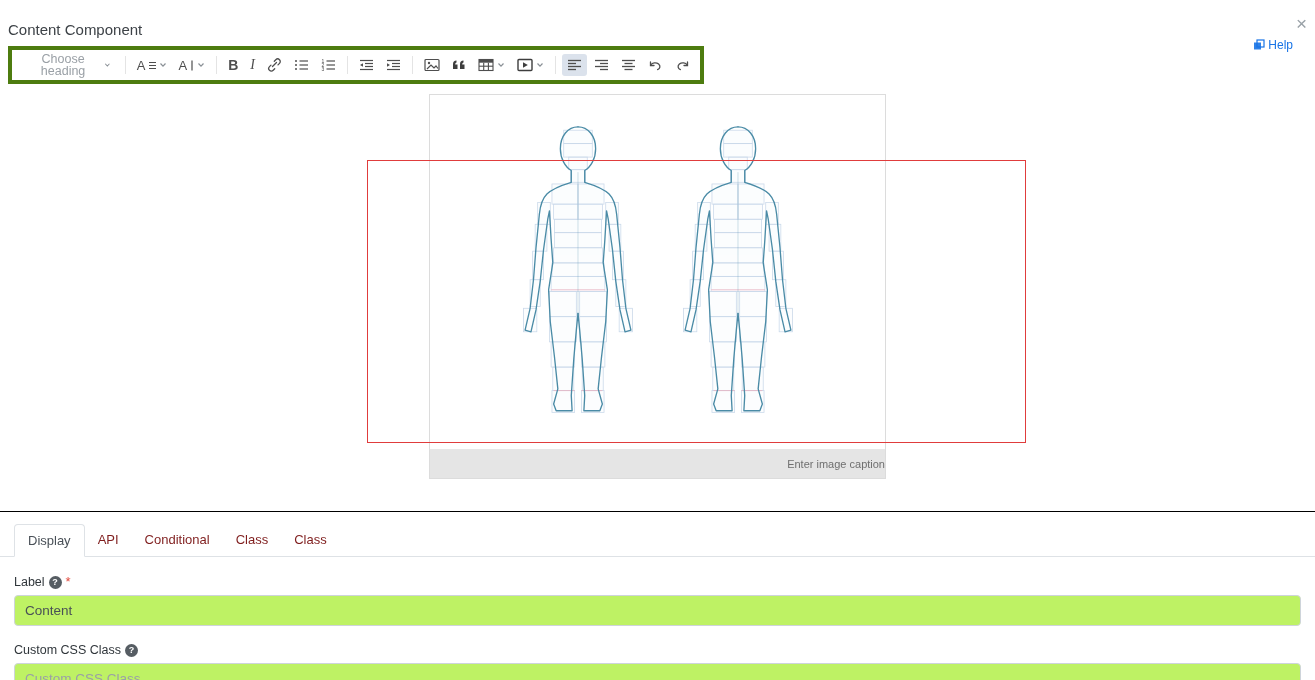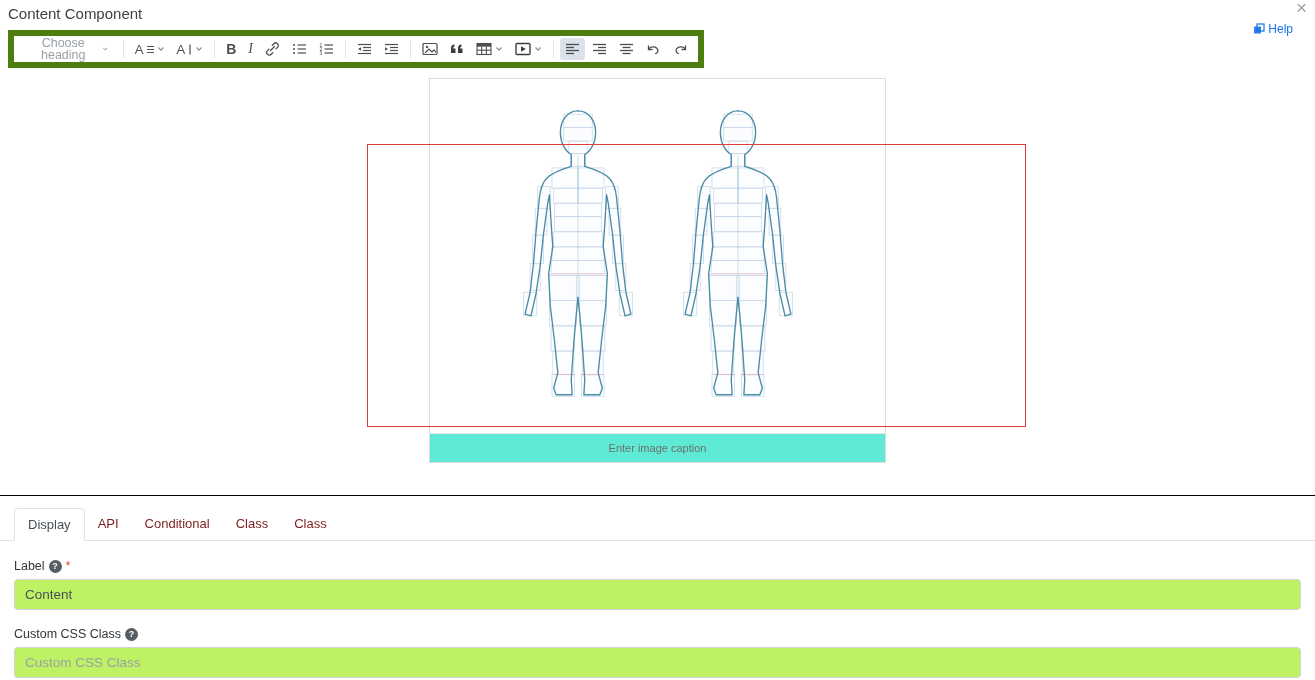--- a/index.html
+++ b/index.html
@@ -1,46 +1,46 @@
 <!DOCTYPE html>
 <html><head>
 <meta charset="utf-8">
 <style>
   * { box-sizing: border-box; margin: 0; padding: 0; }
   html,body { width:1315px; height:680px; overflow:hidden; background:#fff;
     font-family:"Liberation Sans", sans-serif; color:#333; position:relative; }
 
   
-  .hdr { position:relative; height:28px; }
+  .hdr { position:relative; height:28px;margin-top:16px; }
   .hdr-title { position:absolute; left:8px; top:5px; font-size:15px; color:#3d4247; }
   .close-x { position:absolute; right:8px; top:-2px; font-size:19px; color:#9aa2a8; cursor:pointer; line-height:1; }
   .help-link { position:absolute; right:22px; top:22px; display:flex; align-items:center; gap:3px;
     color:#1773e6; font-size:12px; cursor:pointer; }
 
   
-  .toolbar { margin:2px 0 0 8px; width:696px; height:38px; border:6px solid #4d7c0f;
+  .toolbar { margin:2px 0 0 8px; width:696px; height:38px; border:4px solid #4d7c0f;
     background:#fff; display:flex; align-items:center; padding:8px 4px; }
   .tbtn { border:0; background:transparent; padding:4px 5px; margin:0 1px; border-radius:3px;
     color:#4e4e4e; font-size:13px; display:flex; align-items:center; gap:3px; cursor:pointer; line-height:1;
     font-family:"Liberation Sans", sans-serif; }
   .tbtn.active { background:#dbe2ec; }
   .tbtn .bold { font-weight:700; font-size:14px; }
   .tbtn .ital { font-style:italic; font-family:"Liberation Serif", serif; font-size:14px; }
   .heading-dd { color:#9aa0a6; font-size:12.5px; padding:4px 8px; }
   .sep { width:1px; height:18px; background:#e4e4e4; margin:0 5px; flex:none; }
   .tb-ic { display:block; }
 
   
   .editor { position:relative; }
   .img-widget { width:457px; margin:10px auto 0; border:1px solid #dcdcdc; background:#fff; }
   .img-area { height:354px; display:flex; justify-content:center; align-items:flex-start;
     gap:34px; padding-top:10px; background:#fff; }
   .body-svg { width:126px; height:336px; }
-  figcaption.cap { background:#5eead4; border-top:1px solid #e7e7e7; color:#6f6f6f;
-    font-size:11px; text-align:center; padding:8px 0; cursor:text; }
+  figcaption.cap { background:#e5e5e5; border-top:1px solid #e7e7e7; color:#6f6f6f;
+    font-size:11px; text-align:right; padding:8px 0; cursor:text; }
   .annotation { position:absolute; left:367px; top:66px; width:659px; height:283px;
     border:1px solid #e03c3c; pointer-events:none; z-index:5; }
   
 
   
   .panel { margin-top:32px; border-top:1px solid #000000; padding-top:12px; }
   .tabs { display:flex; padding-left:14px; border-bottom:1px solid #dee2e6; }
   .tab { font-size:13px; padding:8px 13px; color:#7f1d1d; cursor:pointer; margin-bottom:-1px; }
   .tab.active { color:#495057; background:#fff; border:1px solid #dee2e6; border-bottom-color:#fff;
     border-radius:4px 4px 0 0; }

